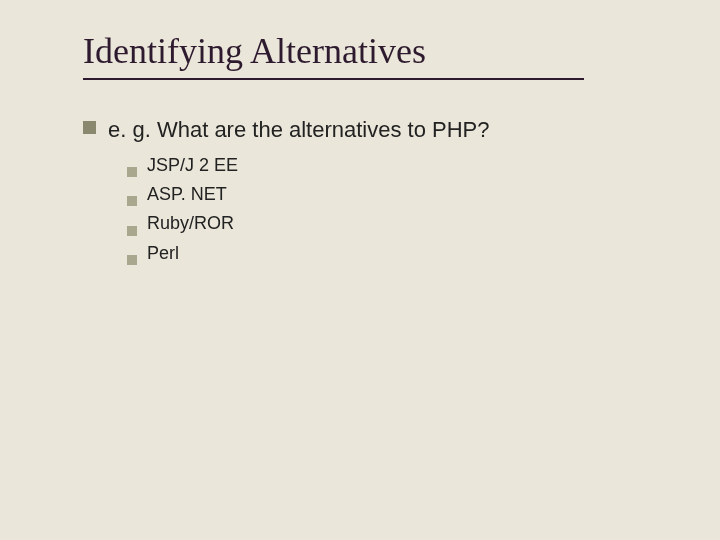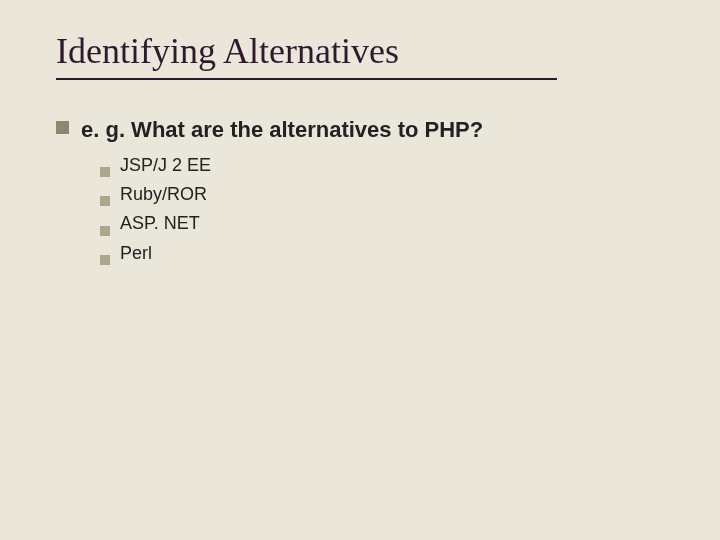--- a/index.html
+++ b/index.html
@@ -10,37 +10,37 @@
     background: #eae6d9;
     font-family: Arial, Helvetica, sans-serif;
     color: #222;
     overflow: hidden;
   }
   .slide {
     box-sizing: border-box;
     width: 607px;
     height: 540px;
     padding: 30px 50px 40px 56px;
+    margin-left: 27px;
   }
   .title {
     font-family: "Times New Roman", Times, serif;
     font-size: 36px;
     color: #2e1a2e;
     margin: 0 0 6px 0;
     font-weight: normal;
   }
   .rule {
     border: none;
     border-top: 2px solid #2e1a2e;
     margin: 0 0 36px 0;
   }
   .row {
     display: flex;
     align-items: flex-start;
-    font-weight: bold;
   }
   .bullet-lg {
     width: 13px;
     height: 13px;
     background: #8a896f;
     margin-top: 5px;
     margin-right: 12px;
     flex: 0 0 auto;
   }
   .lvl1-text {
@@ -81,24 +81,24 @@
     <span class="lvl1-text">e. g. What are the alternatives to PHP?</span>
   </div>
 
   <div class="sublist">
     <div class="subrow">
       <span class="bullet-sm"></span>
       <span class="lvl2-text">JSP/J 2 EE</span>
     </div>
     <div class="subrow">
       <span class="bullet-sm"></span>
-      <span class="lvl2-text">Ruby/ROR</span>
+      <span class="lvl2-text">ASP. NET</span>
     </div>
     <div class="subrow">
       <span class="bullet-sm"></span>
-      <span class="lvl2-text">ASP. NET</span>
+      <span class="lvl2-text">Ruby/ROR</span>
     </div>
     <div class="subrow">
       <span class="bullet-sm"></span>
       <span class="lvl2-text">Perl</span>
     </div>
   </div>
 </div>
 
 </body></html>

